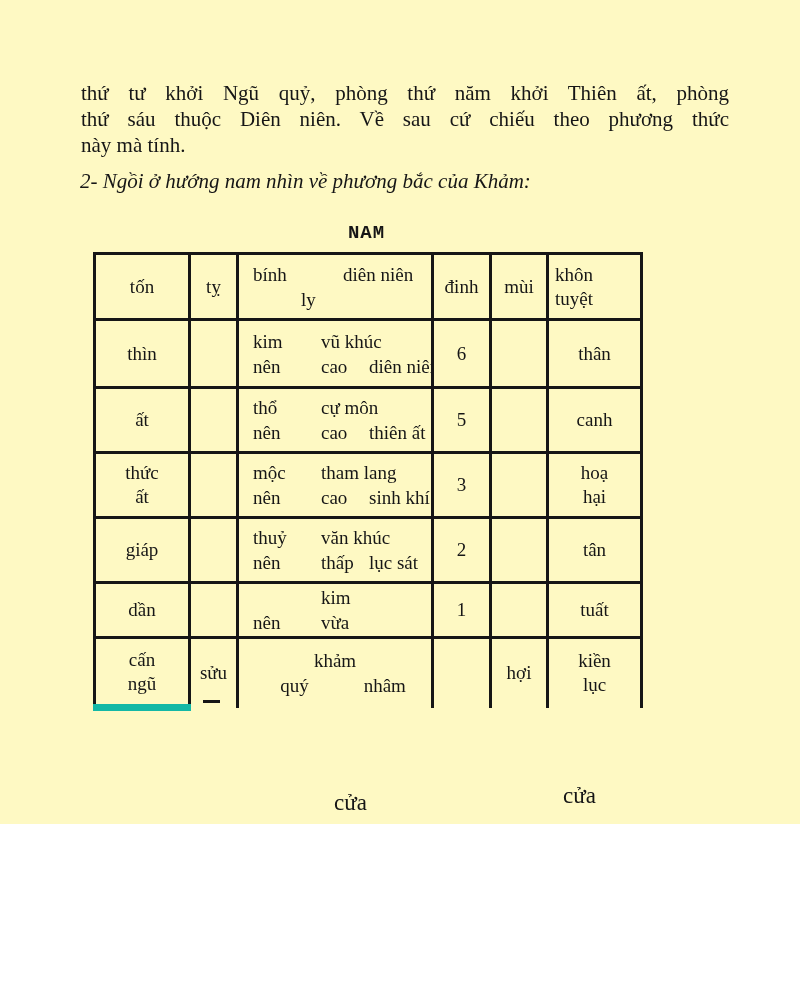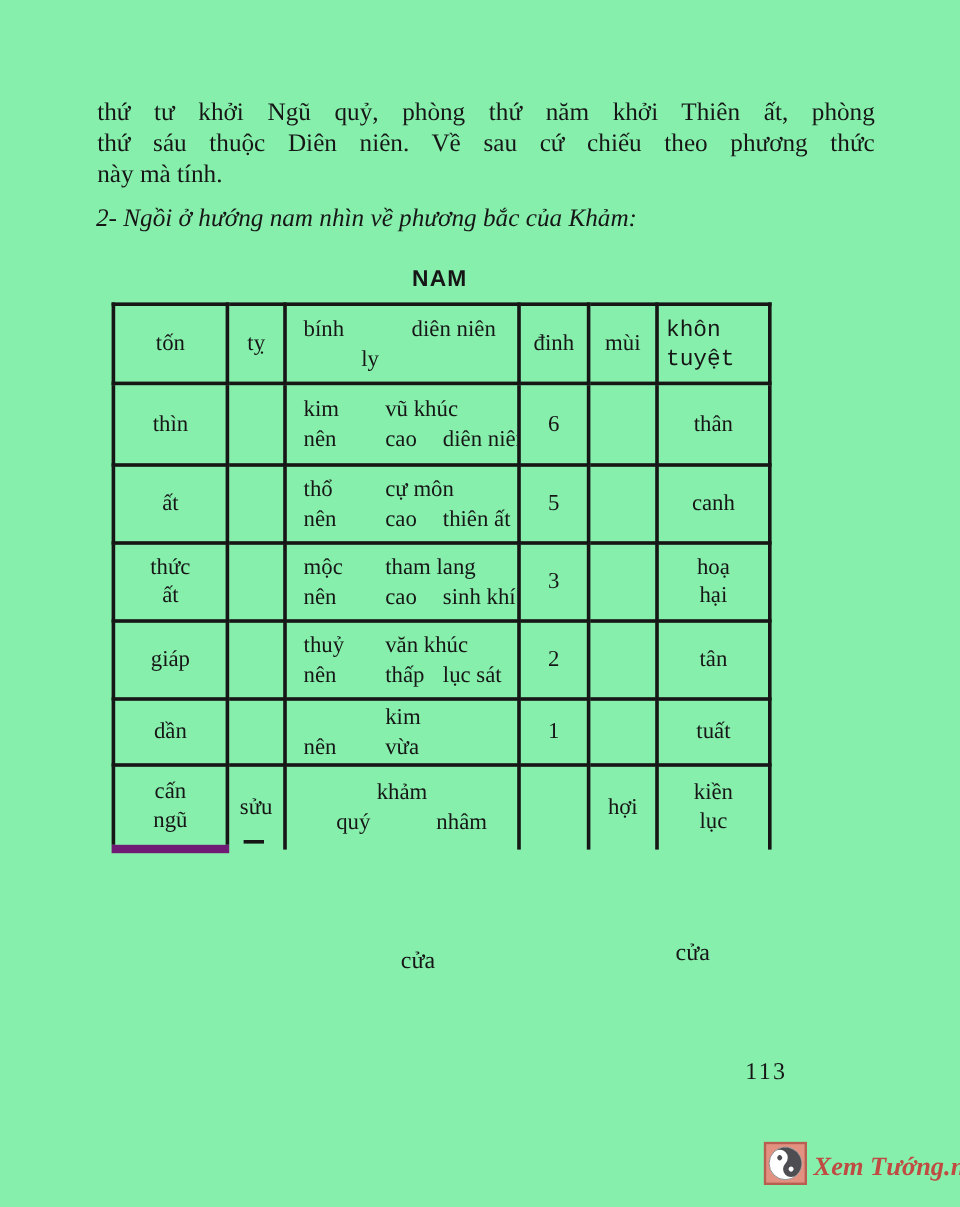--- a/index.html
+++ b/index.html
@@ -1,61 +1,61 @@
 <!DOCTYPE html>
 <html><head>
 <meta charset="utf-8">
 <style>
   html,body { margin:0; padding:0; background:#ffffff; }
   .page {
-    position:relative; width:800px; height:1006px;
-    background:#86efac; overflow:hidden;
+    position:relative; width:800px; height:824px;
+    background:#fef9c3; overflow:hidden;
     font-family:"Liberation Serif", serif; color:#161616;
   }
 
   
   .para { position:absolute; left:81px; top:80px; width:648px;
           font-size:21px; line-height:26px; }
   .para .jl { text-align:justify; text-align-last:justify; }
 
   .heading { position:absolute; left:80px; top:169px; width:600px;
              font-style:italic; font-size:21px; }
 
   
   .compass { position:absolute; left:93px; width:547px; text-align:center;
-             font-family:Liberation Sans, sans-serif; font-weight:900;
+             font-family:Liberation Mono, monospace; font-weight:900;
              font-size:19px; letter-spacing:1px; }
   .compass-top { top:222px; }
   .compass-bottom { top:841px; font-size:20px; }
 
-  .door { position:absolute; font-size:20px; }
+  .door { position:absolute; font-size:23px; }
   .door-left  { left:334px; top:790px; }
   .door-right { left:563px; top:783px; }
 
   
   table.grid { position:absolute; left:93px; top:252px; width:547px;
                border-collapse:collapse; table-layout:fixed; }
   table.grid td { border:3px solid #161616; padding:0; font-size:19px;
                   vertical-align:middle; overflow:hidden; }
   .ctr { text-align:center; }
   .num { text-align:center; font-size:20px; }
 
   .stack { display:flex; flex-direction:column; line-height:24px; }
   .stack span:empty { display:none; }
-  .stack-left { align-items:flex-start; padding-left:6px;font-family:Liberation Mono, monospace; }
+  .stack-left { align-items:flex-start; padding-left:6px; }
 
   .c3 { padding-left:14px !important; padding-right:4px !important; }
   .c3 .l { display:flex; line-height:25px; white-space:nowrap; }
   .c3 .s1 { flex:0 0 68px; }
   .c3 .s1w { flex:0 0 90px; }
   .c3 .s2 { flex:0 0 48px; }
   .c3 .ly { margin-left:48px; }
 
   tr.foot td { border-bottom:none; }
-  tr.foot td.thick { border-bottom:7px solid #701a75;margin-top:24px; }
+  tr.foot td.thick { border-bottom:7px solid #14b8a6;margin-top:24px; }
   .cell-suu { position:relative; }
   .cell-suu .dash { position:absolute; left:12px; bottom:5px; width:17px;
                     border-top:3px solid #161616; }
   .foot3 { text-align:center; line-height:25px; }
   .foot3 .pair { display:flex; justify-content:center; gap:55px;padding-left:16px; }
 
   
   .pgnum { position:absolute; left:621px; top:882px; font-size:20px;
            letter-spacing:2px; }
   .wm { position:absolute; left:636px; top:951px; display:flex;

